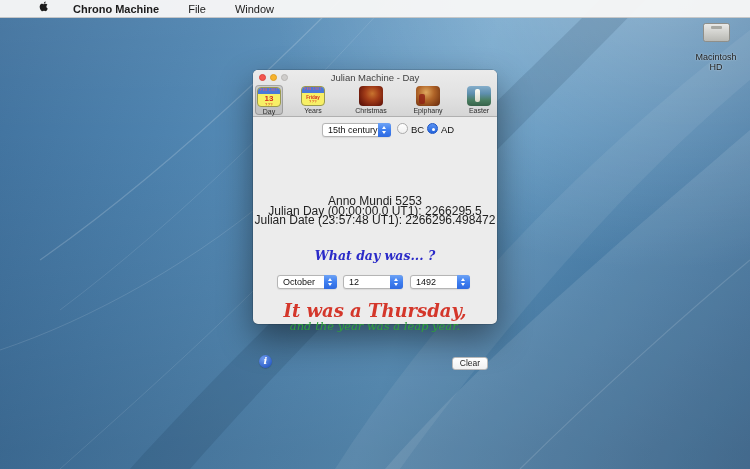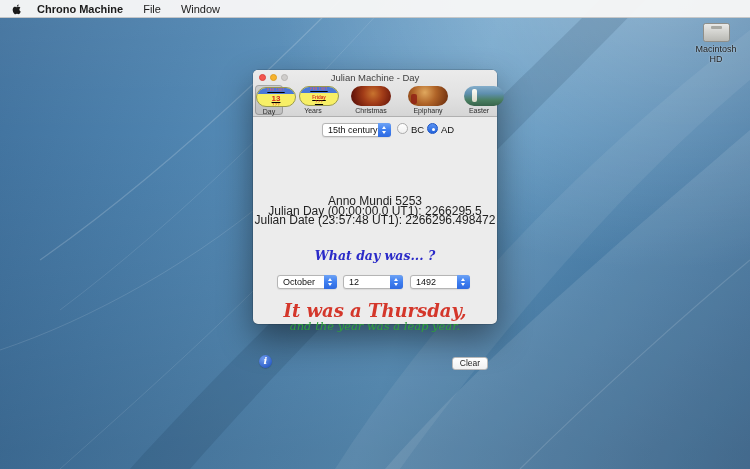--- a/index.html
+++ b/index.html
@@ -16,21 +16,21 @@
   }
   .desktop svg.rays { position:absolute; inset:0; width:100%; height:100%; }
 
   
   .menubar {
     position:absolute; left:0; top:0; width:750px; height:18px;
     background:rgba(246,246,246,.97);
     border-bottom:1px solid rgba(0,0,0,.18);
     display:flex; align-items:center; font-size:11px; color:#1b1b1b;
   }
-  .menubar .left { display:flex; align-items:center; gap:0; }
+  .menubar .left { display:flex; gap:9px;padding-left:27px; }
   .apple-icon { width:12px; height:12px; margin:0 14px 0 11px; display:inline-block; }
   .menu-item { padding:0 10px; height:18px; line-height:18px; }
   .menu-item.app { font-weight:bold; padding:0 10px 0 0; }
   .menubar .right { margin-left:auto; display:flex; align-items:center; gap:9px; padding-right:10px; }
   .pct { font-size:10px; }
   .battery { display:inline-flex; align-items:center; }
   .battery .case { width:15px; height:8px; border:1px solid #4a4a4a; border-radius:2px; padding:1px; }
   .battery .fill { height:100%; width:87%; background:#2e2e2e; border-radius:1px; }
   .battery .tip { width:2px; height:4px; background:#4a4a4a; border-radius:0 1px 1px 0; margin-left:1px; }
   .flag { width:13px; height:8px; position:relative;
@@ -53,42 +53,42 @@
   .wifi i:nth-child(3){ left:5.2px; top:5.8px; width:4px; height:4px; border-top-color:#222; }
   .wifi b { position:absolute; left:6px; top:8.4px; width:2.4px; height:2.4px; background:#222; border-radius:50%; }
 
   
   .hd { position:absolute; left:694px; top:23px; width:44px; text-align:center; }
   .hd .drive { width:27px; height:19px; margin:0 auto;
     background:linear-gradient(180deg,#e9e9e7 0%, #cfcfcb 55%, #b9b9b4 100%);
     border:1px solid #8f8f8a; border-radius:2.5px; position:relative; }
   .hd .drive::before { content:""; position:absolute; left:7px; top:2px; right:7px; height:3px;
     background:#a8a8a2; border-radius:1px; }
-  .hd .label { margin-top:2px; font-size:9px; color:#1d1d1d; text-shadow:0 0 2px rgba(255,255,255,.65); }
+  .hd .label { margin-top:10px; font-size:9px; color:#1d1d1d; text-shadow:0 0 2px rgba(255,255,255,.65); }
 
   
   .window { position:absolute; left:253px; top:70px; width:244px; height:254px;
     border-radius:5px; box-shadow:0 14px 34px rgba(0,0,0,.45), 0 0 0 0.5px rgba(0,0,0,.25);
     background:#ececec; }
   .chrome { height:47px; border-radius:5px 5px 0 0;
     background:linear-gradient(180deg,#ebebeb 0%, #e2e2e2 55%, #d5d5d5 100%);
     border-bottom:1px solid #b0b0b0; position:relative; }
   .titlebar { height:14px; position:relative; }
   .lights { position:absolute; left:6px; top:4px; display:flex; gap:4px; }
   .light { width:7px; height:7px; border-radius:50%; }
   .light.close { background:#f4554d; border:0.5px solid #d9443f; }
   .light.min   { background:#f7b32c; border:0.5px solid #dd9d24; }
   .light.zoom  { background:#cfcdcb; border:0.5px solid #b8b6b4; }
   .win-title { text-align:center; font-size:9.5px; line-height:15px; color:#3f3f3f; }
 
   .toolbar { position:absolute; left:0; top:14px; width:100%; height:33px; }
   .tb-item { position:absolute; top:1px; height:30px; text-align:center; border-radius:4px;
     padding-top:1px; }
   .tb-item.selected { background:rgba(0,0,0,.10); border:0.5px solid rgba(0,0,0,.20); }
-  .tb-item .ticon { width:40px; height:20px; margin:0 auto; border-radius:10px; position:relative; overflow:hidden;text-decoration:underline; }
+  .tb-item .ticon { width:24px; height:20px; margin:0 auto; border-radius:4px; position:relative; overflow:hidden; }
   .tb-item .tlabel { font-size:7px; color:#2d2d2d; margin-top:1px; white-space:nowrap; }
 
   .cal { background:#f7ef66; border:0.5px solid #9a9a4f; }
   .cal .hdr { height:5.5px; background:#4a78d8; font-size:3px; color:#ff5a5a; line-height:5px;
     overflow:hidden; letter-spacing:.5px; text-align:center; }
   .cal .num { color:#d42a1e; font-weight:bold; text-align:center; }
   .cal .num.day { font-size:8px; line-height:8px; margin-top:1px; }
   .cal .num.fri { font-size:4.5px; line-height:5px; margin-top:2px; }
   .cal .q { color:#d42a1e; font-size:4px; line-height:4px; text-align:center; letter-spacing:.5px; }
 

